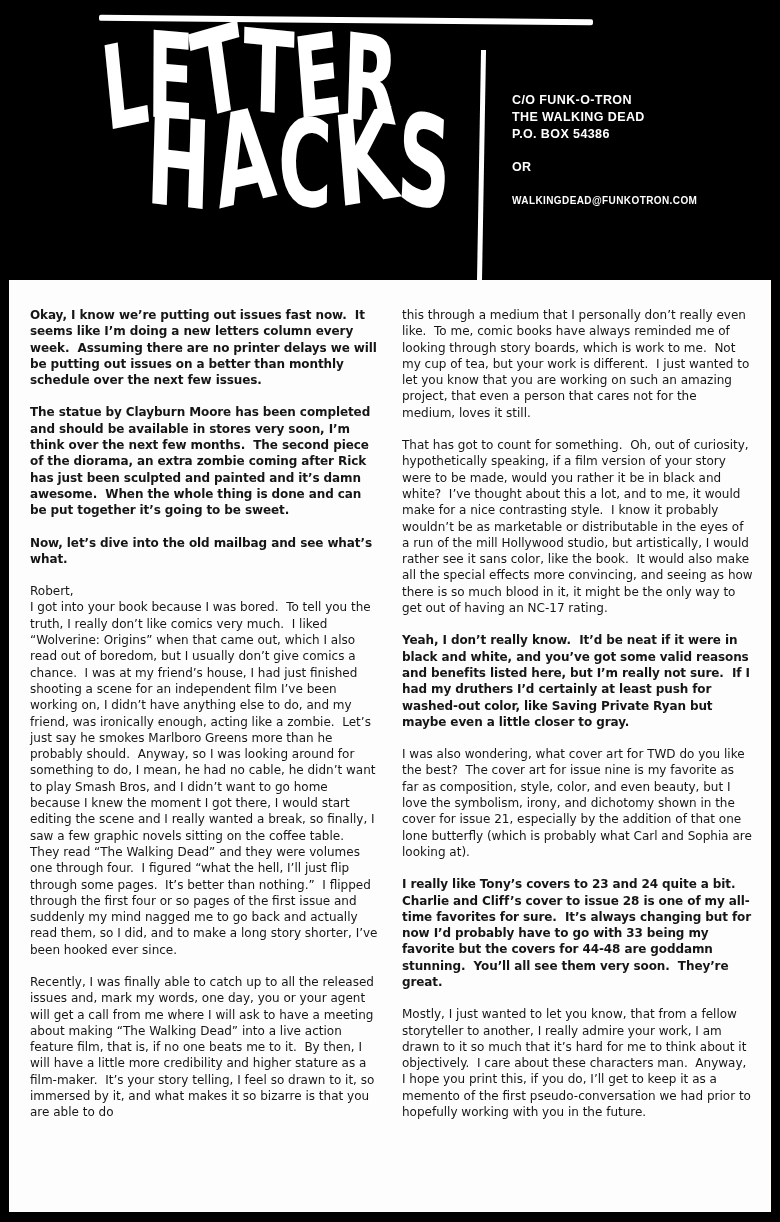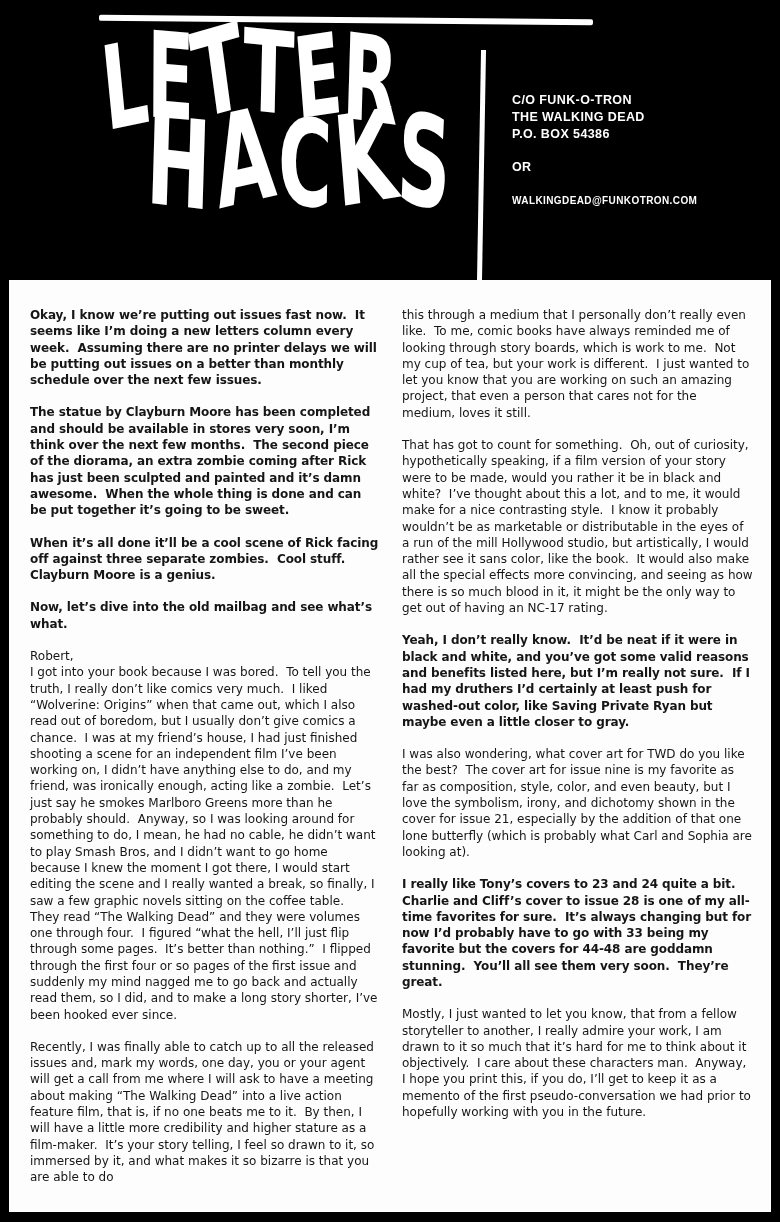--- a/index.html
+++ b/index.html
@@ -76,21 +76,20 @@
       <div class="addr-line">P.O. BOX 54386</div>
     </div>
   <div class="or-label">OR</div>
   <div class="email">WALKINGDEAD@FUNKOTRON.COM</div>
 </div>
 
 <div class="paper">
   <div class="col col-left">
       <p class="para bold">Okay, I know we’re putting out issues fast now.  It seems like I’m doing a new letters column every week.  Assuming there are no printer delays we will be putting out issues on a better than monthly schedule over the next few issues.</p>
       <p class="para bold">The statue by Clayburn Moore has been completed and should be available in stores very soon, I’m think over the next few months.  The second piece of the diorama, an extra zombie coming after Rick has just been sculpted and painted and it’s damn awesome.  When the whole thing is done and can be put together it’s going to be sweet.</p>
-      <p class="para bold">When it’s all done it’ll be a cool scene of Rick facing off against three separate zombies.  Cool stuff.  Clayburn Moore is a genius.</p>
       <p class="para bold">Now, let’s dive into the old mailbag and see what’s what.</p>
       <p class="para regular">Robert,
 I got into your book because I was bored.  To tell you the truth, I really don’t like comics very much.  I liked “Wolverine: Origins” when that came out, which I also read out of boredom, but I usually don’t give comics a chance.  I was at my friend’s house, I had just finished shooting a scene for an independent film I’ve been working on, I didn’t have anything else to do, and my friend, was ironically enough, acting like a zombie.  Let’s just say he smokes Marlboro Greens more than he probably should.  Anyway, so I was looking around for something to do, I mean, he had no cable, he didn’t want to play Smash Bros, and I didn’t want to go home because I knew the moment I got there, I would start editing the scene and I really wanted a break, so finally, I saw a few graphic novels sitting on the coffee table.  They read “The Walking Dead” and they were volumes one through four.  I figured “what the hell, I’ll just flip through some pages.  It’s better than nothing.”  I flipped through the first four or so pages of the first issue and suddenly my mind nagged me to go back and actually read them, so I did, and to make a long story shorter, I’ve been hooked ever since.</p>
       <p class="para regular">Recently, I was finally able to catch up to all the released issues and, mark my words, one day, you or your agent will get a call from me where I will ask to have a meeting about making “The Walking Dead” into a live action feature film, that is, if no one beats me to it.  By then, I will have a little more credibility and higher stature as a film-maker.  It’s your story telling, I feel so drawn to it, so immersed by it, and what makes it so bizarre is that you are able to do</p>
     </div>
   <div class="col col-right">
       <p class="para regular">this through a medium that I personally don’t really even like.  To me, comic books have always reminded me of looking through story boards, which is work to me.  Not my cup of tea, but your work is different.  I just wanted to let you know that you are working on such an amazing project, that even a person that cares not for the medium, loves it still.</p>
       <p class="para regular">That has got to count for something.  Oh, out of curiosity, hypothetically speaking, if a film version of your story were to be made, would you rather it be in black and white?  I’ve thought about this a lot, and to me, it would make for a nice contrasting style.  I know it probably wouldn’t be as marketable or distributable in the eyes of a run of the mill Hollywood studio, but artistically, I would rather see it sans color, like the book.  It would also make all the special effects more convincing, and seeing as how there is so much blood in it, it might be the only way to get out of having an NC-17 rating.</p>
       <p class="para bold">Yeah, I don’t really know.  It’d be neat if it were in black and white, and you’ve got some valid reasons and benefits listed here, but I’m really not sure.  If I had my druthers I’d certainly at least push for washed-out color, like Saving Private Ryan but maybe even a little closer to gray.</p>
       <p class="para regular">I was also wondering, what cover art for TWD do you like the best?  The cover art for issue nine is my favorite as far as composition, style, color, and even beauty, but I love the symbolism, irony, and dichotomy shown in the cover for issue 21, especially by the addition of that one lone butterfly (which is probably what Carl and Sophia are looking at).</p>

